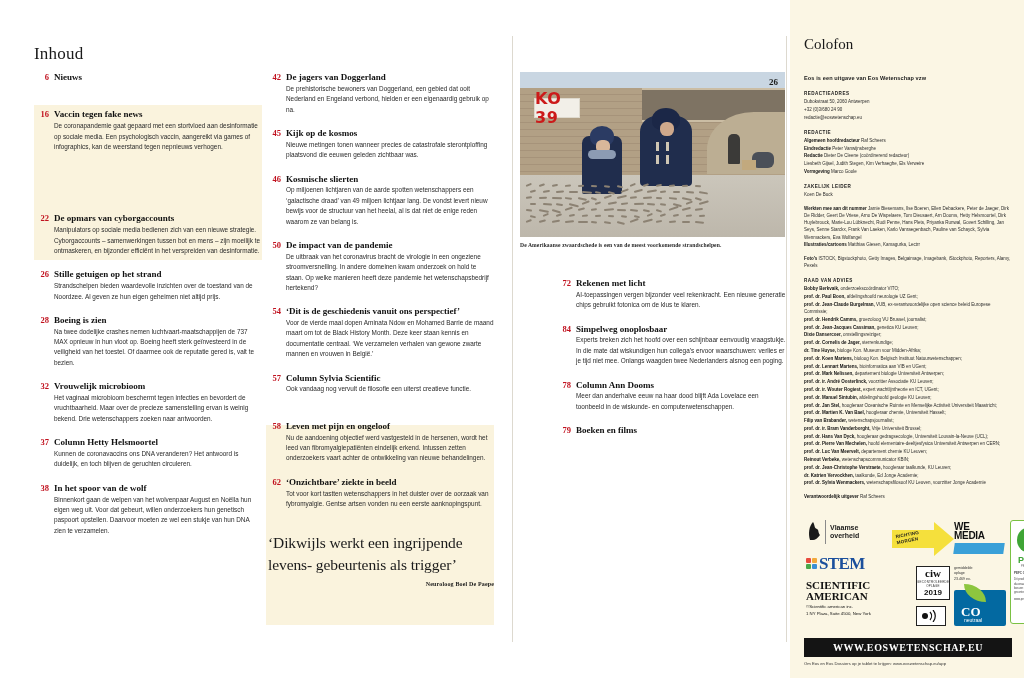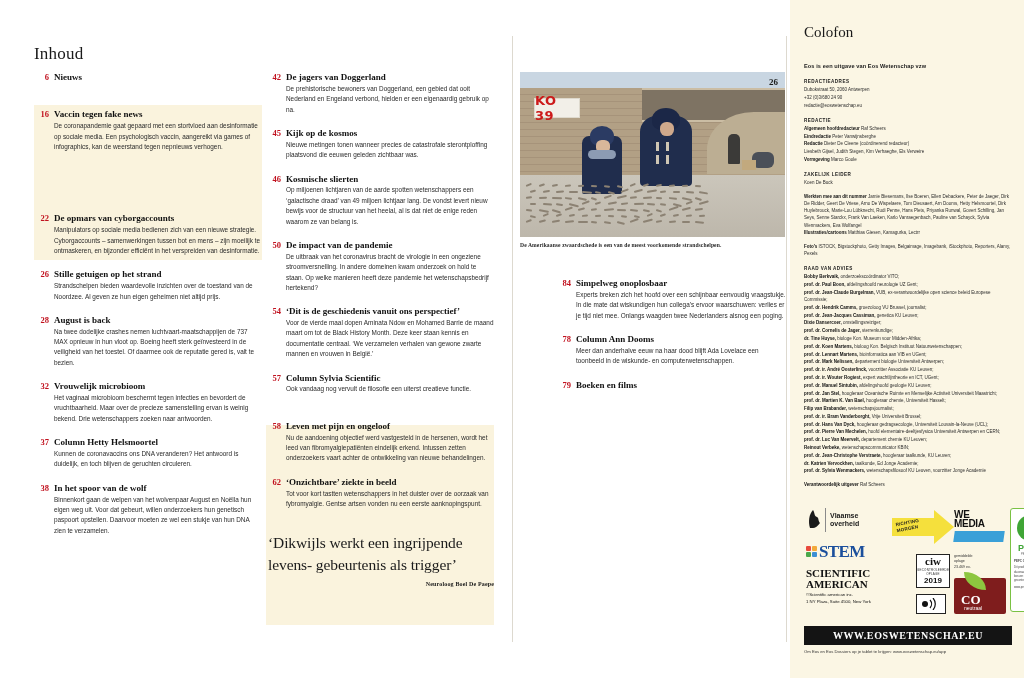--- a/index.html
+++ b/index.html
@@ -80,21 +80,21 @@
       #ab9a80;
   }
   .wall:after{
     content:""; position:absolute; left:46%; top:0; width:54%; height:30px;
     background:#7e7363; border-top:2px solid #cbbda4; border-bottom:2px solid #cbbda4;
   }
   .sky { position:absolute; left:0; top:0; width:100%; height:17px; background:#c9d6e2; }
   .ko-sign {
     position:absolute; left:14px; top:26px; width:46px; height:20px; background:#f2efe8;
     border:1px solid #ded9cd; display:flex; align-items:center; justify-content:center;
-    color:#cc1a1a; font-weight:bold; font-size:13px; font-family:"DejaVu Sans", sans-serif;
+    color:#cc1a1a; font-weight:bold; font-size:16px; font-family:"DejaVu Sans", sans-serif;
     letter-spacing:.5px;
   }
   .ground {
     position:absolute; left:0; bottom:0; width:100%; height:62px;
     background:linear-gradient(#cbc6bb, #bdb7ab);
   }
   .dune {
     position:absolute; right:0; top:40px; width:78px; height:62px;
     background:#bcae93; border-radius:60% 0 0 0;
   }
@@ -120,21 +120,21 @@
     font-family:"Liberation Serif", serif; font-weight:bold; font-size:9px;
   }
   .caption {
     margin-top:5px; font-family:"Liberation Serif", serif;
     font-weight:bold; font-size:5.6px; color:#2a2a2a; letter-spacing:.1px;
   }
 
   
   .colofon {
     position:absolute; left:790px; top:0; width:234px; height:678px;
-    background:#fbf6e4; padding:24px 12px 0 14px;
+    background:#fbf6e4; padding:36px 12px 0 14px;
   }
   .colofon h1 {
     margin:0 0 22px 0; font-family:"Liberation Serif", serif;
     font-weight:normal; font-size:15px; color:#1a1a1a;
   }
   .co-lead { font-weight:bold; font-size:5.6px; color:#1a1a1a; margin-bottom:10px; letter-spacing:.1px; }
   .co-h { font-weight:bold; font-size:4.6px; color:#1a1a1a; letter-spacing:.45px; margin:9px 0 2px; }
   .co-p { font-size:4.5px; line-height:1.62; color:#2b2b2b; margin:0 0 1px; }
   .co-p b { color:#111; }
   .co-block { margin-bottom:6px; }
@@ -160,21 +160,21 @@
   .wemedia { left:150px; top:8px; width:62px; }
   .wemedia .wm { font-weight:bold; font-size:10px; line-height:.95; color:#111; letter-spacing:-.3px; }
   .wemedia .bar { margin-top:2px; width:50px; height:11px; background:#3aa0d8; transform:skewX(-8deg); }
   .cim { left:112px; top:52px; width:34px; height:34px; border:1px solid #222; background:#fff; text-align:center; }
   .cim .c1 { font-family:"Liberation Serif", serif; font-weight:bold; font-size:11px; line-height:13px; color:#111; }
   .cim .c2 { font-size:3px; letter-spacing:.2px; color:#333; }
   .cim .c3 { font-weight:bold; font-size:8px; color:#111; line-height:10px; }
   .circ { left:150px; top:52px; text-align:left; }
   .circ .t { font-size:3.6px; color:#333; line-height:1.5; }
   .wifi { left:112px; top:92px; width:30px; height:20px; border:1px solid #222; background:#fff; display:flex; align-items:center; justify-content:center; }
-  .co2 { left:150px; top:76px; width:52px; height:36px; background:#7f1d1d; border-radius:2px; }
+  .co2 { left:150px; top:76px; width:52px; height:36px; background:#0369a1; border-radius:2px; }
   .co2 .leaf { position:absolute; left:10px; top:-6px; width:22px; height:18px; background:#8dc63f; border-radius:0 100% 0 100%; }
   .co2 .t1 { position:absolute; left:7px; top:14px; color:#fff; font-weight:bold; font-size:13px; font-family:"Liberation Serif", serif; }
   .co2 .t2 { position:absolute; left:10px; top:27px; color:#fff; font-size:5px; }
   .pefc { left:206px; top:6px; width:40px; height:104px; border:1.5px solid #7ac143; border-radius:3px; background:#fff; padding:4px 3px; }
   .pefc .globe { width:26px; height:26px; border-radius:50%; background:#3fa535; margin:2px auto 2px; position:relative; }
   .pefc .globe:after{ content:""; position:absolute; left:5px; top:4px; width:16px; height:18px;
        background:radial-gradient(circle at 50% 60%, #fff 0 3px, transparent 3px),
                   radial-gradient(circle at 25% 40%, #fff 0 2.4px, transparent 2.4px),
                   radial-gradient(circle at 75% 40%, #fff 0 2.4px, transparent 2.4px); }
   .pefc .nm { text-align:center; font-weight:bold; font-size:9px; color:#3fa535; font-family:"Liberation Sans", sans-serif; }
@@ -229,21 +229,21 @@
         <div class="hd">De opmars van cyborgaccounts</div>
         <div class="bd">Manipulators op sociale media bedienen zich van een nieuwe strategie. Cyborgaccounts – samenwerkingen tussen bot en mens – zijn moeilijk te ontmaskeren, en bijzonder efficiënt in het verspreiden van desinformatie.</div>
       </div>
       <div class="entry">
         <span class="pg">26</span>
         <div class="hd">Stille getuigen op het strand</div>
         <div class="bd">Strandschelpen bieden waardevolle inzichten over de toestand van de Noordzee. Al geven ze hun eigen geheimen niet altijd prijs.</div>
       </div>
       <div class="entry">
         <span class="pg">28</span>
-        <div class="hd">August is back</div>
+        <div class="hd">Boeing is zien</div>
         <div class="bd">Na twee dodelijke crashes nemen luchtvaart-maatschappijen de 737 MAX opnieuw in hun vloot op. Boeing heeft sterk geïnvesteerd in de veiligheid van het toestel. Of daarmee ook de reputatie gered is, valt te bezien.</div>
       </div>
       <div class="entry">
         <span class="pg">32</span>
         <div class="hd">Vrouwelijk microbioom</div>
         <div class="bd">Het vaginaal microbioom beschermt tegen infecties en bevordert de vruchtbaarheid. Maar over de precieze samenstelling ervan is weinig bekend. Drie wetenschappers zoeken naar antwoorden.</div>
       </div>
       <div class="entry">
         <span class="pg">37</span>
         <div class="hd">Column Hetty Helsmoortel</div>
@@ -429,20 +429,25 @@
             <i style="left:156px;top:36px;width:8px;transform:rotate(0deg)"></i>
             <i style="left:169px;top:36px;width:9px;transform:rotate(5deg)"></i>
           </div>
         <div class="pagenum">26</div>
       </div>
       <div class="caption">De Amerikaanse zwaardschede is een van de meest voorkomende strandschelpen.</div>
     </div>
 
     <div class="col col-3">
       <div class="entry">
+        <span class="pg">72</span>
+        <div class="hd">Rekenen met licht</div>
+        <div class="bd">AI-toepassingen vergen bijzonder veel rekenkracht. Een nieuwe generatie chips gebruikt fotonica om de klus te klaren.</div>
+      </div>
+      <div class="entry">
         <span class="pg">84</span>
         <div class="hd">Simpelweg onoplosbaar</div>
         <div class="bd">Experts breken zich het hoofd over een schijnbaar eenvoudig vraagstukje. In die mate dat wiskundigen hun collega's ervoor waarschuwen: verlies er je tijd niet mee. Onlangs waagden twee Nederlanders alsnog een poging.</div>
       </div>
       <div class="entry">
         <span class="pg">78</span>
         <div class="hd">Column Ann Dooms</div>
         <div class="bd">Meer dan anderhalve eeuw na haar dood blijft Ada Lovelace een toonbeeld in de wiskunde- en computerwetenschappen.</div>
       </div>
       <div class="entry simple">

